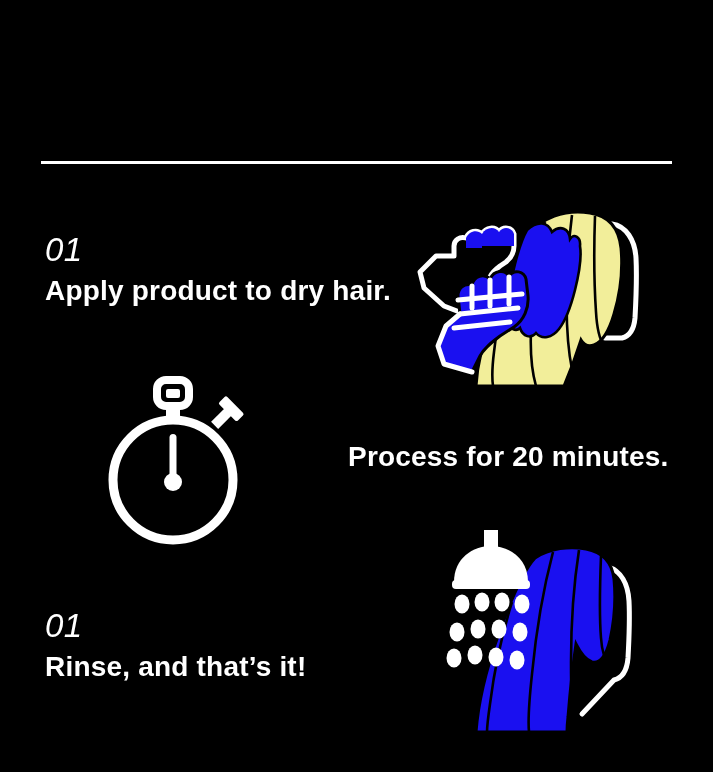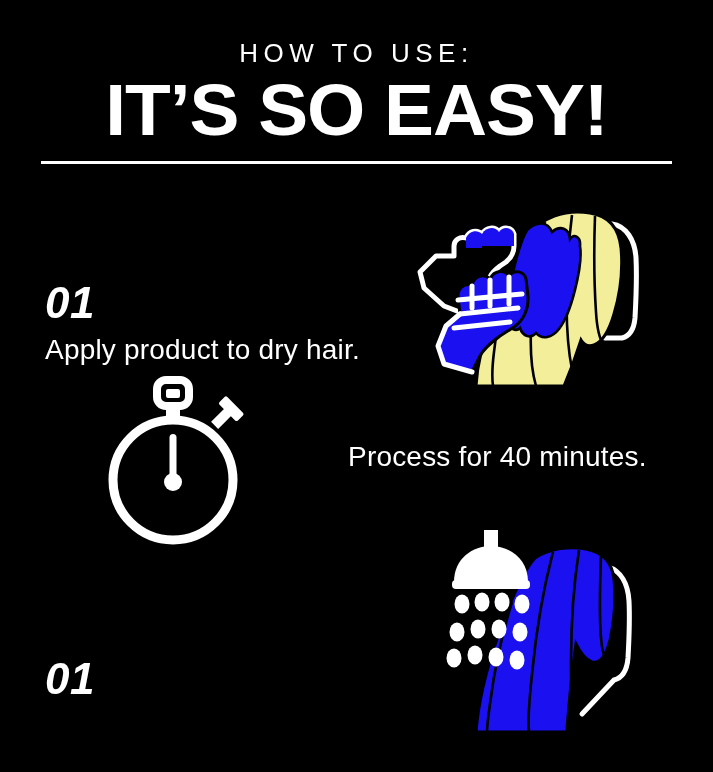--- a/index.html
+++ b/index.html
@@ -56,33 +56,32 @@
     background: #ffffff;
   }
 
   
   .step {
     position: absolute;
   }
   .step-num {
     color: #ffffff;
     font-family: "Liberation Sans", sans-serif;
-    font-size: 44px;
-    font-weight: 700;
+    font-size: 33px;
+    font-weight: 400;
     font-style: italic;
     letter-spacing: 0.5px;
     line-height: 1;
-    margin-top: 48px;
   }
   .step-text {
     margin-top: 9px;
     color: #ffffff;
     font-family: "Liberation Sans", sans-serif;
     font-size: 28px;
-    font-weight: 400;
+    font-weight: 700;
     letter-spacing: 0.2px;
     line-height: 1.15;
     white-space: nowrap;
   }
 
   #step-01 { left: 45px; top: 233px; }
   #step-02 { left: 348px; top: 432px; }
   #step-03 { left: 45px; top: 609px; }
 
   
@@ -91,37 +90,34 @@
   #art-timer  { left: 95px;  top: 372px;  width: 176px; height: 176px; }
   #art-rinse  { left: 440px; top: 522px;  width: 273px; height: 210px; }
 
   .art svg { display: block; width: 100%; height: 100%; }
 </style>
 </head>
 <body>
 
 <div id="page">
 
-  <div class="header">
-    <div class="kicker">HOW TO USE:</div>
-    <div class="headline">IT’S SO EASY!</div>
-  </div>
   <div class="rule"></div>
 
   <div class="step" id="step-01">
     <div class="step-num">01</div>
     <div class="step-text">Apply product to dry hair.</div>
   </div>
 
   <div class="step" id="step-02">
-    <div class="step-text">Process for 40 minutes.</div>
+    <div class="step-text">Process for 20 minutes.</div>
   </div>
 
   <div class="step" id="step-03">
     <div class="step-num">01</div>
+    <div class="step-text">Rinse, and that’s it!</div>
   </div>
 
   <div class="art" id="art-apply">
     <svg viewBox="0 0 299 190" xmlns="http://www.w3.org/2000/svg">
 
       <path d="M198 28 C212 30 221 44 222 62 C223 82 222 104 221 122
                C220 133 216 140 208 142 L191 142" fill="none" stroke="#ffffff" stroke-width="5" stroke-linecap="round" stroke-linejoin="round"></path>
 
       <path d="M112 42 C126 21 152 13 176 17 C196 20 205 34 207 52
                C209 74 206 98 200 118 C195 135 188 146 180 149

